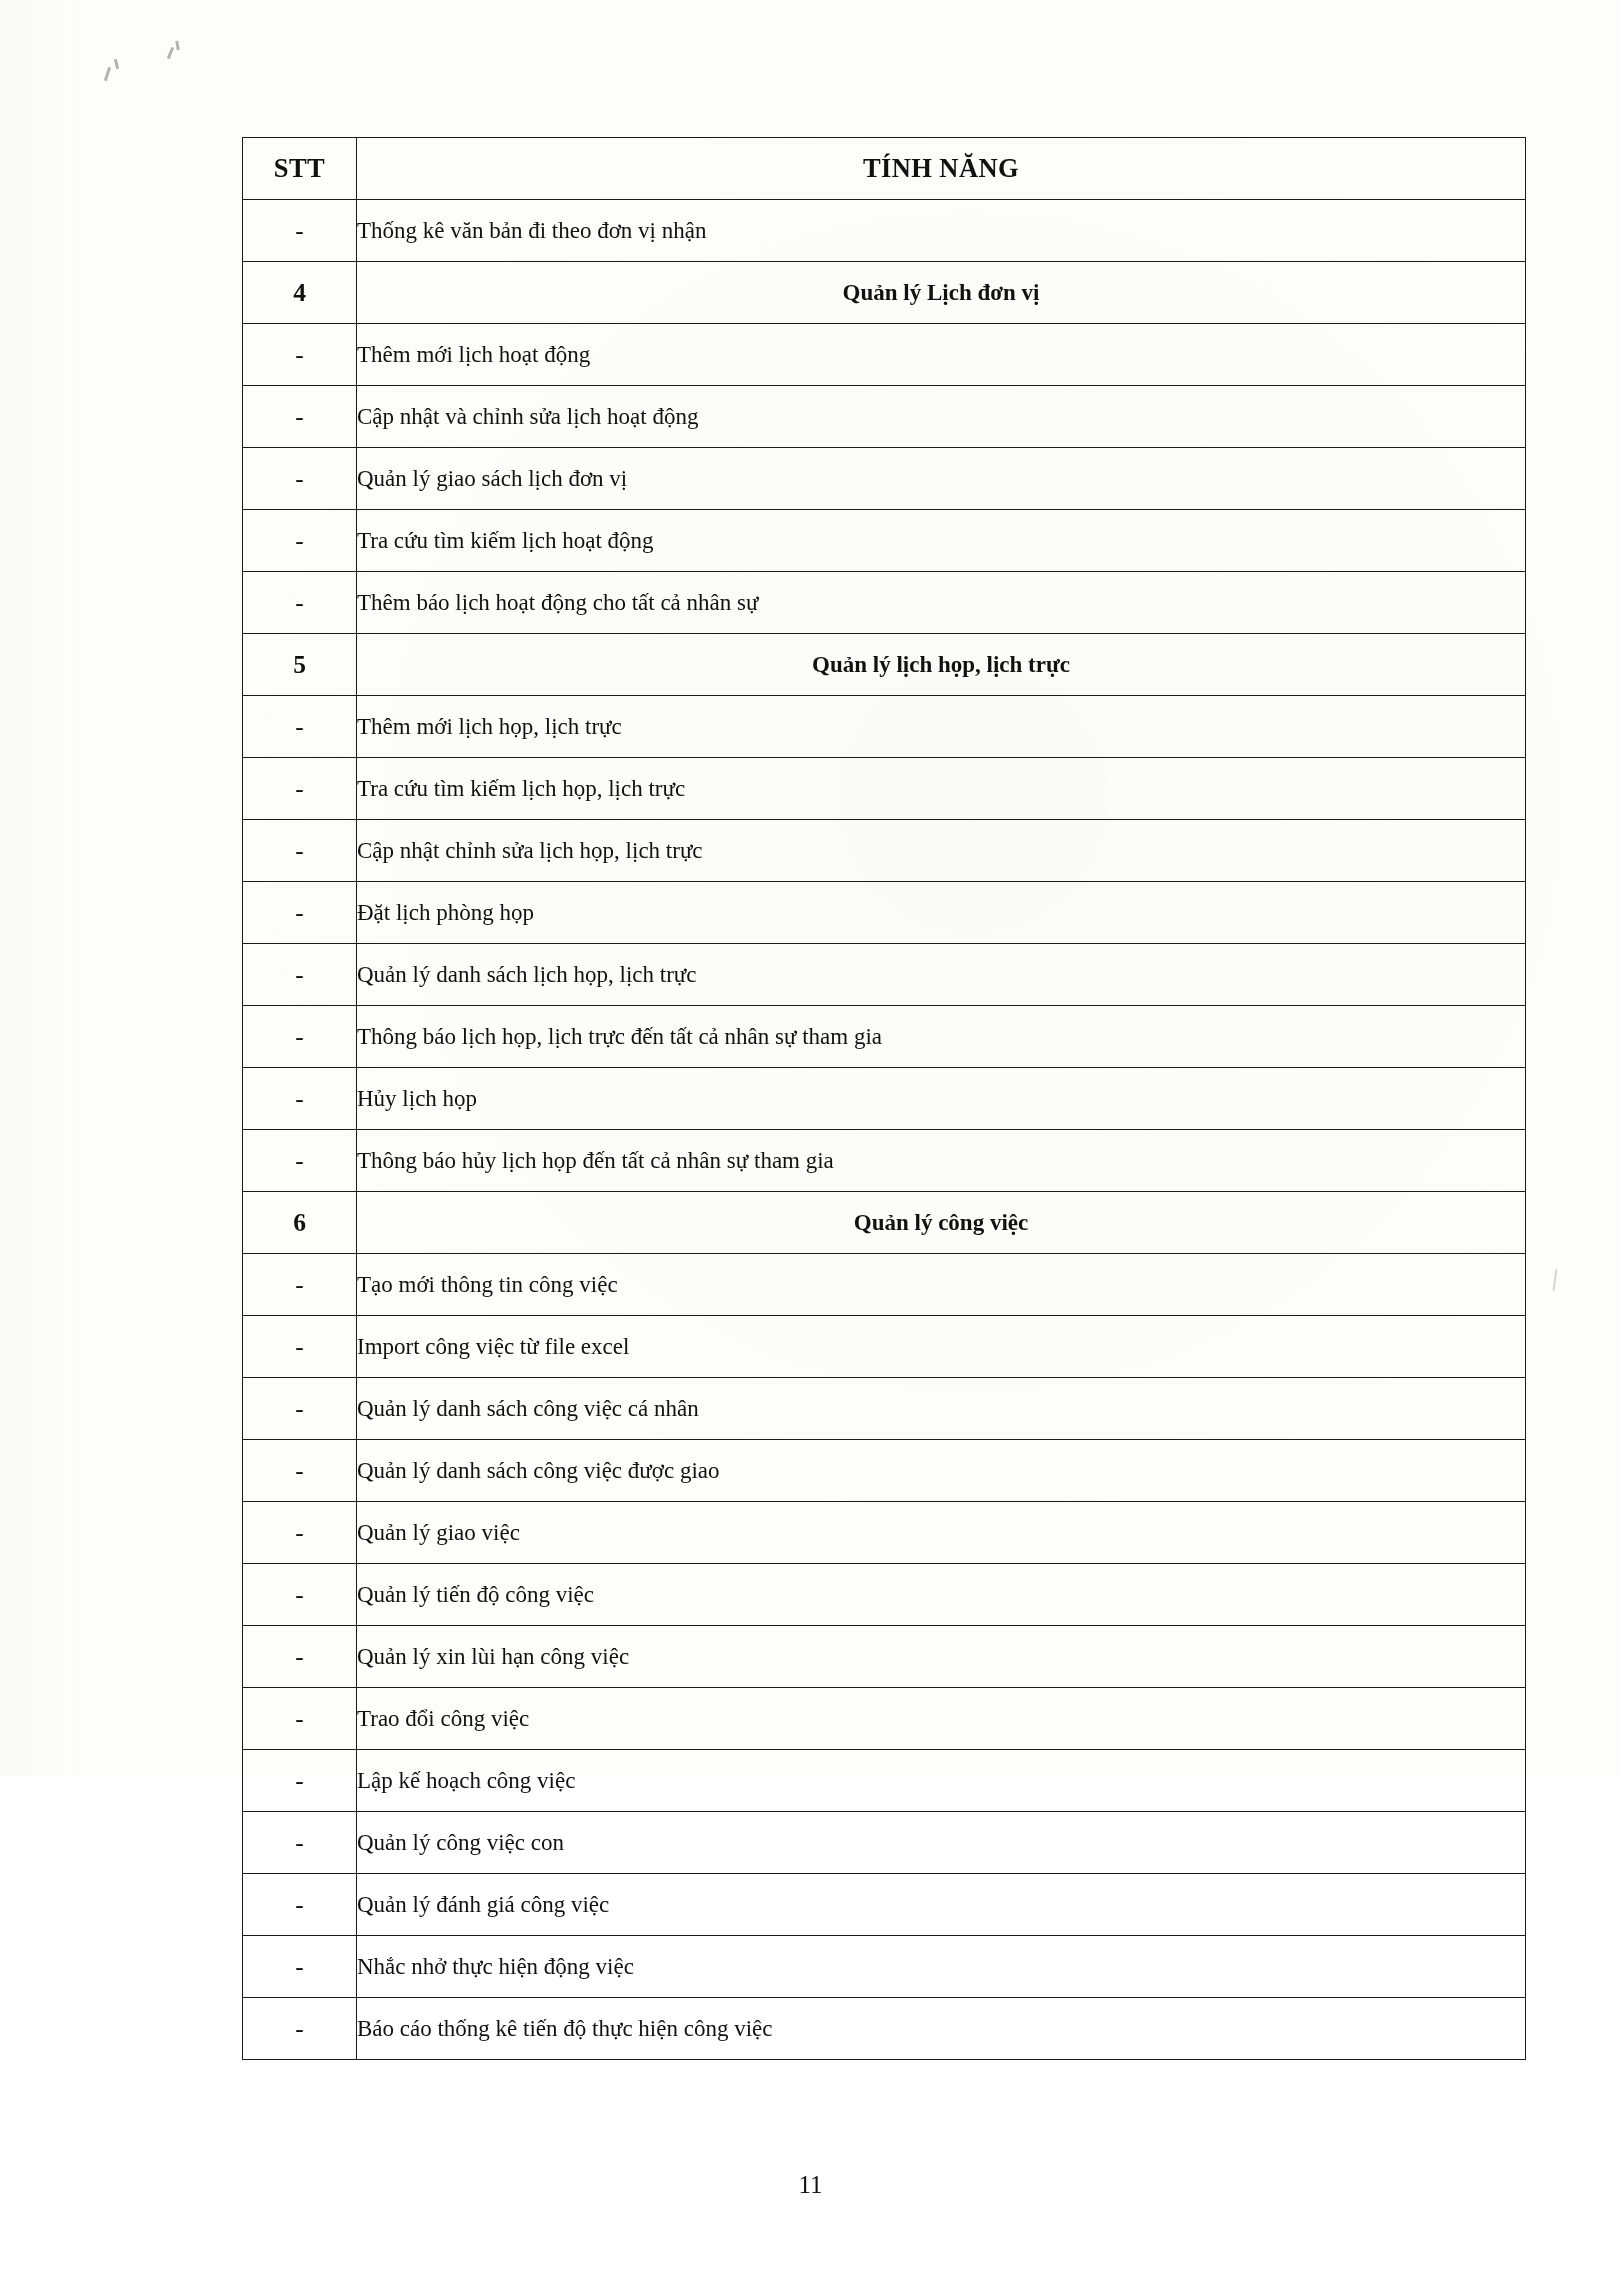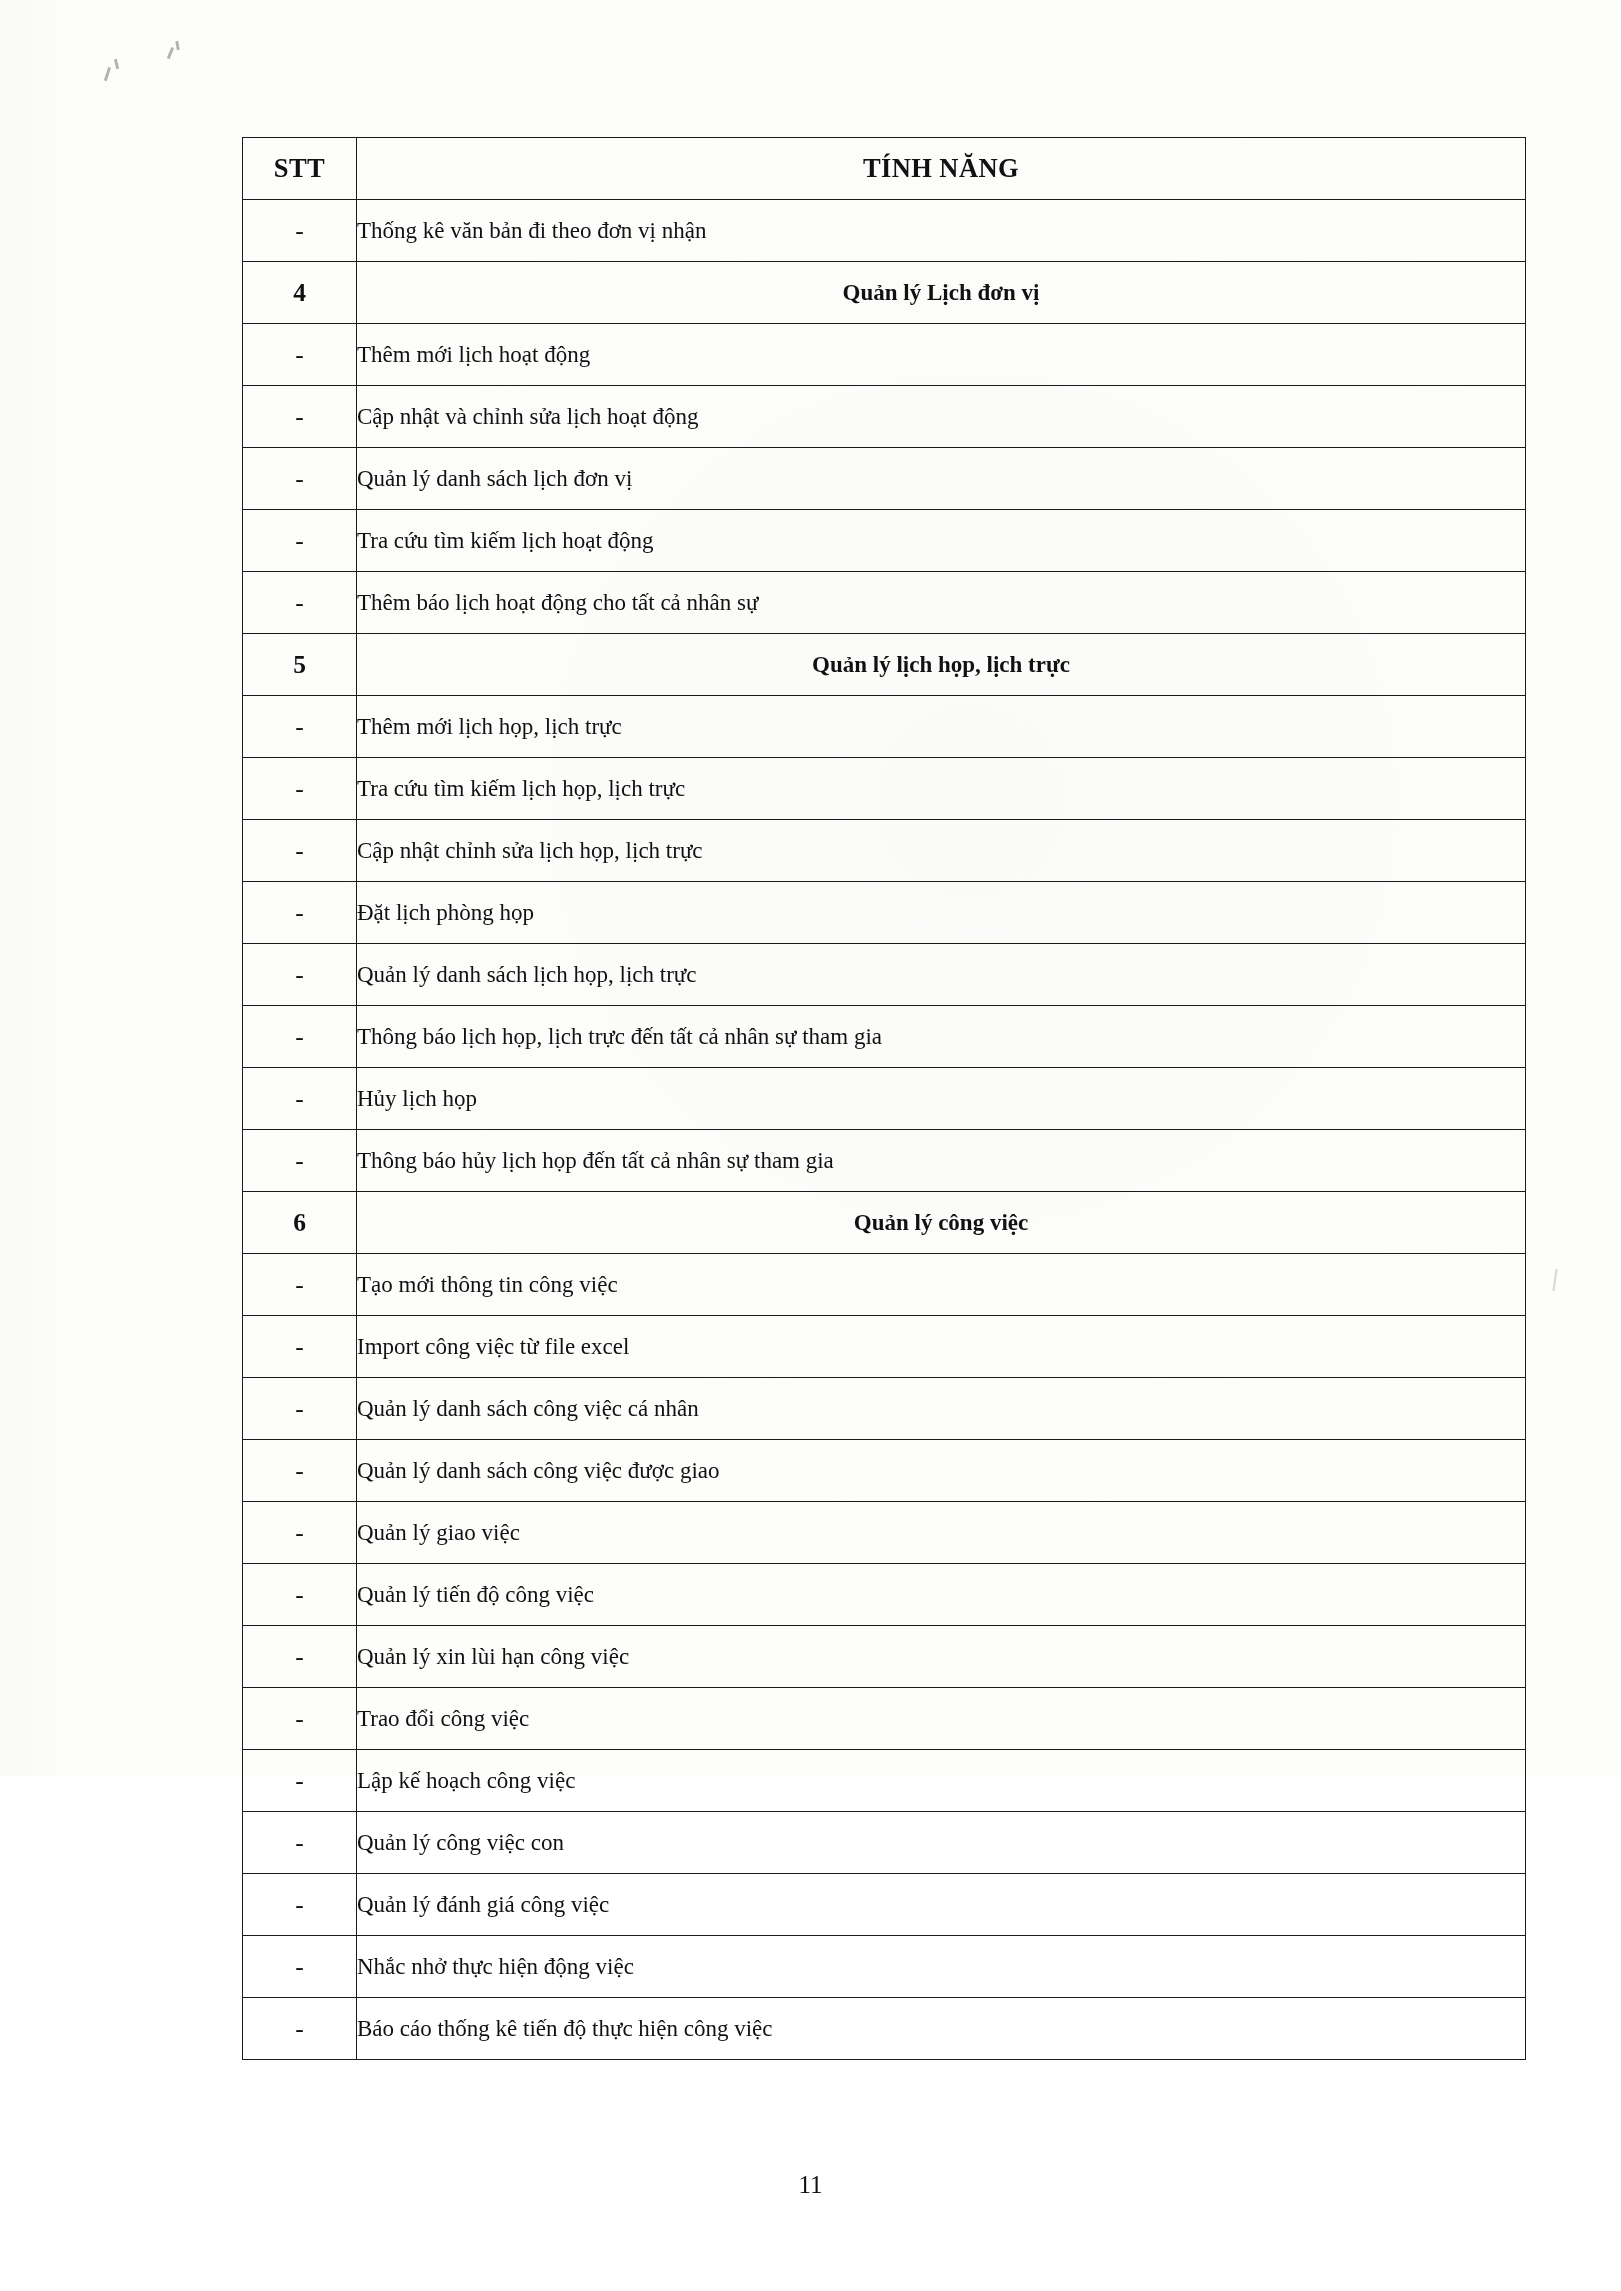--- a/index.html
+++ b/index.html
@@ -126,21 +126,21 @@
           <tr class="row">
             <td class="stt">-</td>
             <td class="name">Thêm mới lịch hoạt động</td>
           </tr>
           <tr class="row">
             <td class="stt">-</td>
             <td class="name">Cập nhật và chỉnh sửa lịch hoạt động</td>
           </tr>
           <tr class="row">
             <td class="stt">-</td>
-            <td class="name">Quản lý danh sách lịch đơn vị</td>
+            <td class="name">Quản lý giao sách lịch đơn vị</td>
           </tr>
           <tr class="row">
             <td class="stt">-</td>
             <td class="name">Tra cứu tìm kiếm lịch hoạt động</td>
           </tr>
           <tr class="row">
             <td class="stt">-</td>
             <td class="name">Thêm báo lịch hoạt động cho tất cả nhân sự</td>
           </tr>
           <tr class="row">

